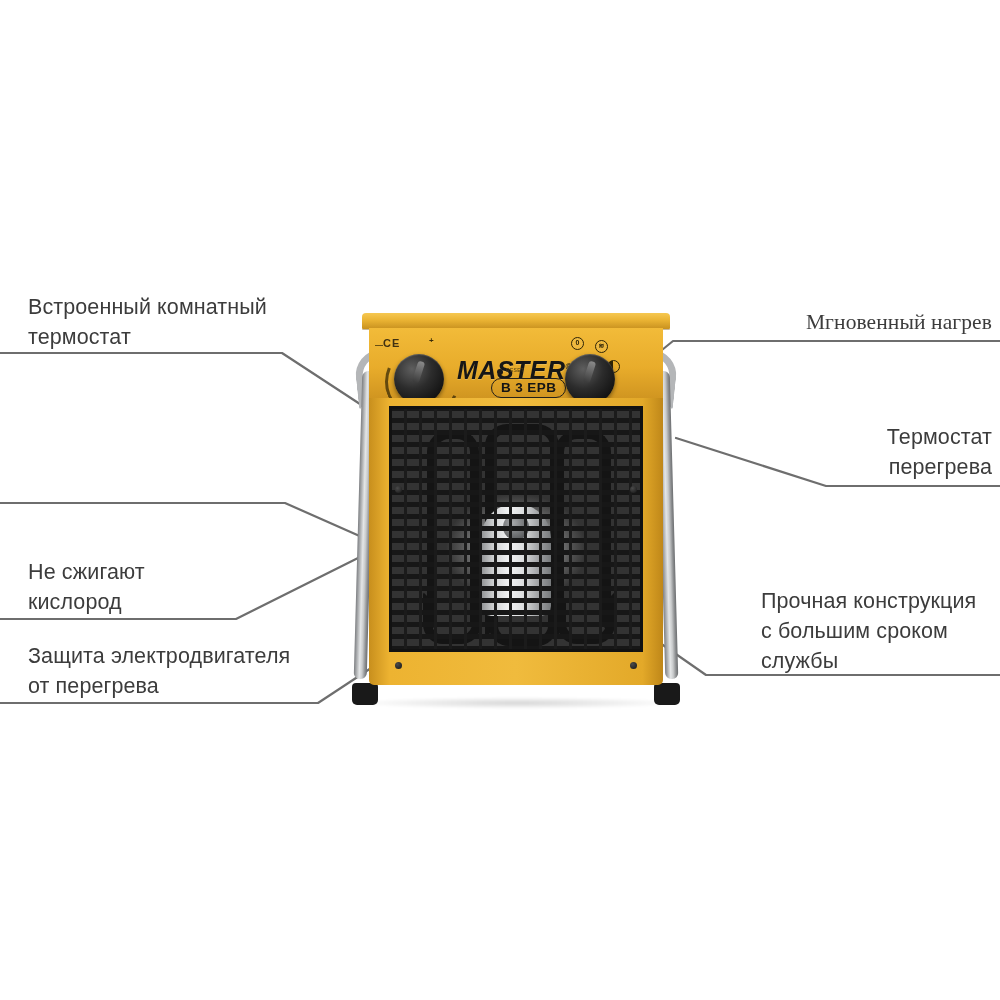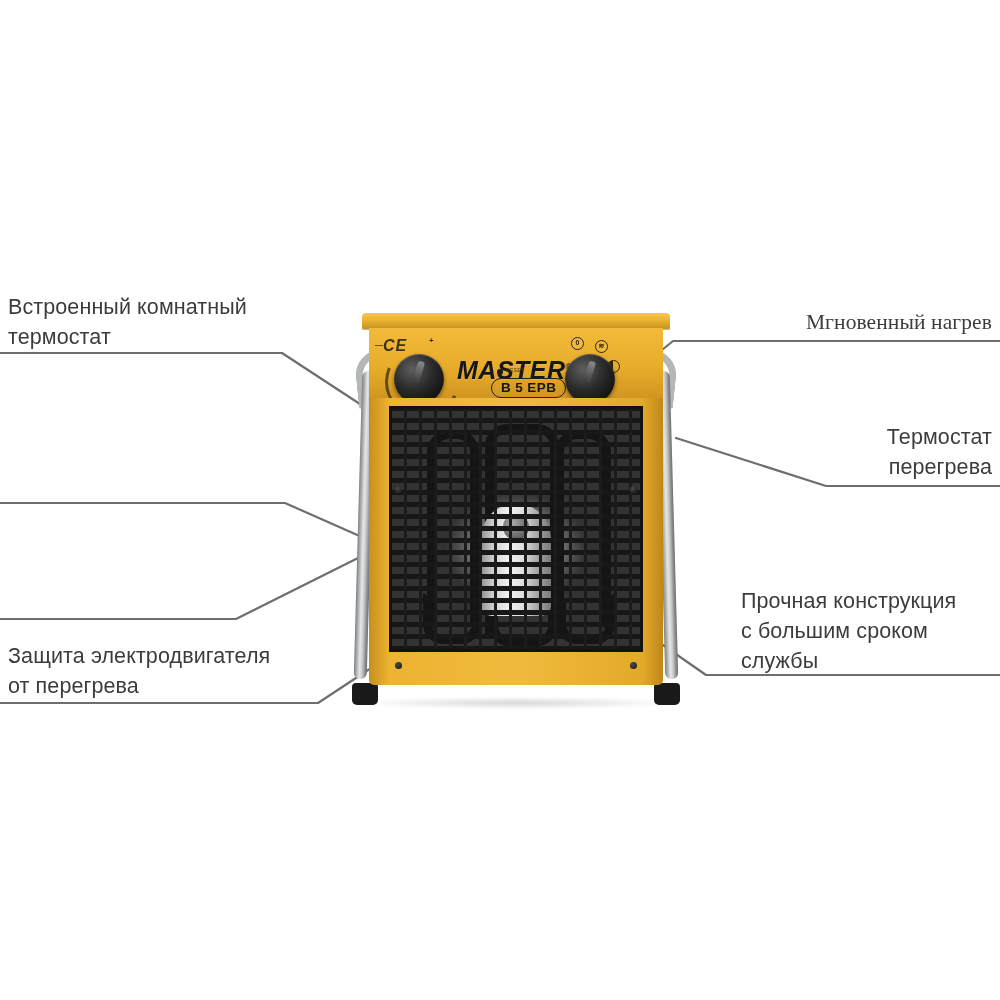--- a/index.html
+++ b/index.html
@@ -19,21 +19,21 @@
   
   .callout {
     position: absolute;
     font-family: "Liberation Sans", sans-serif;
     font-size: 21.5px;
     line-height: 30px;
     color: #3c3c3c;
     white-space: pre-line;
     letter-spacing: 0.1px;
   }
-  .callout.left  { text-align: left; }
+  .callout.left  { text-align: left; margin-left: 20px; }
   .callout.right { text-align: right; }
 
   
   #leaders {
     position: absolute;
     left: 0; top: 0;
     width: 1000px; height: 1000px;
     pointer-events: none;
   }
 
@@ -301,23 +301,22 @@
     font-size: 5px;
     color: #4b3a12;
     letter-spacing: .3px;
   }
 
   
   #ce-mark {
     position: absolute;
     left: 14px;
     top: 9px;
-    font-size: 16px;
+    font-size: 11px;
     font-weight: 700;
-    font-style: italic;
     color: #403112;
     letter-spacing: 1px;
   }
 
   
   .sel-icon {
     position: absolute;
     width: 11px;
     height: 11px;
     border-radius: 50%;
@@ -414,21 +413,21 @@
         <div class="therm-mark" id="tm-max">+</div>
 
         <div id="dial-arc"></div>
         <div class="knob" id="knob-thermostat"></div>
 
         <div id="brand"><span>MASTER</span><span id="brand-r">®</span></div>
 
         <div id="reset-dot"></div>
         <div id="reset-label">RESET</div>
 
-        <div id="model-badge">B 5 EPB</div>
+        <div id="model-badge">B 3 EPB</div>
 
         <div class="sel-icon" id="sel-0">0</div>
         <div class="sel-icon" id="sel-fan">≋</div>
         <div class="sel-icon" id="sel-half"></div>
         <div class="sel-icon" id="sel-full"></div>
 
         <div class="knob" id="knob-selector"></div>
       </div>
 
       <div id="frame-body">
@@ -458,20 +457,22 @@
         <div class="screw" id="scr-br"></div>
       </div>
 
     </div>
   </div>
 
   <div class="callout left" style="left:8px;  top:292px; width:300px;">Встроенный комнатный
 термостат</div>
 
 
+  <div class="callout left" style="left:8px;  top:557px; width:300px;">Не сжигают
+кислород</div>
 
   <div class="callout left" style="left:8px;  top:641px; width:330px;">Защита электродвигателя
 от перегрева</div>
 
   <div class="callout right" style="left:692px; top:307px; width:300px;font-family:Liberation Serif, serif;">Мгновенный нагрев</div>
 
   <div class="callout right" style="left:692px; top:422px; width:300px;">Термостат
 перегрева</div>
 
   <div class="callout left" style="left:741px; top:586px; width:256px;">Прочная конструкция

